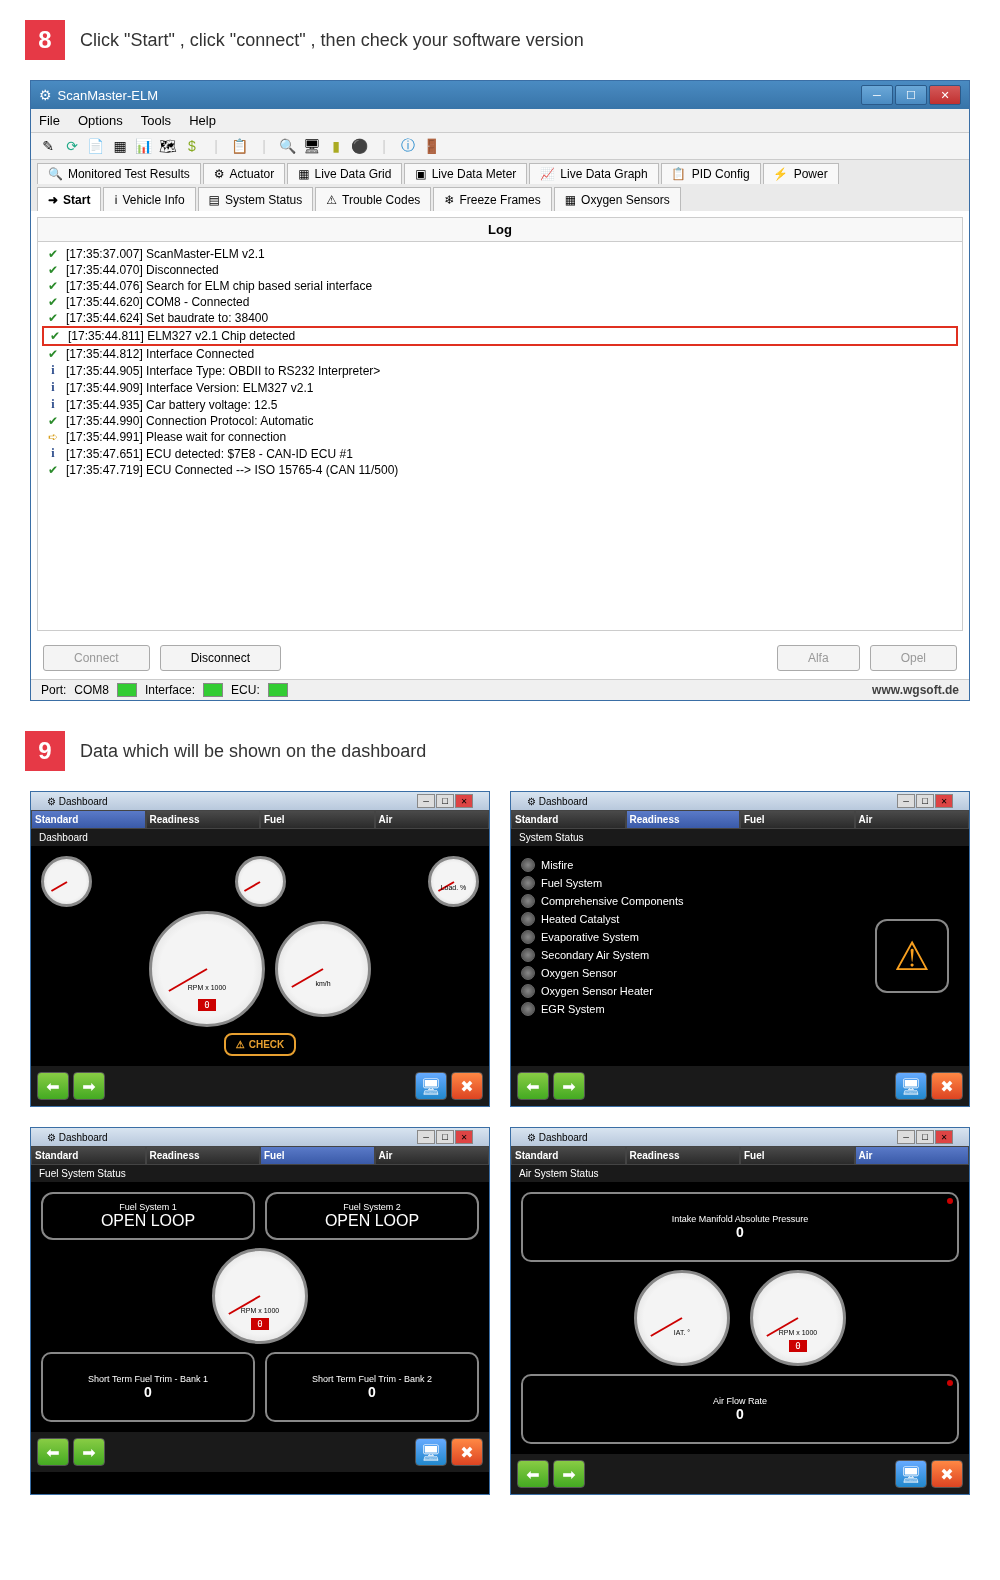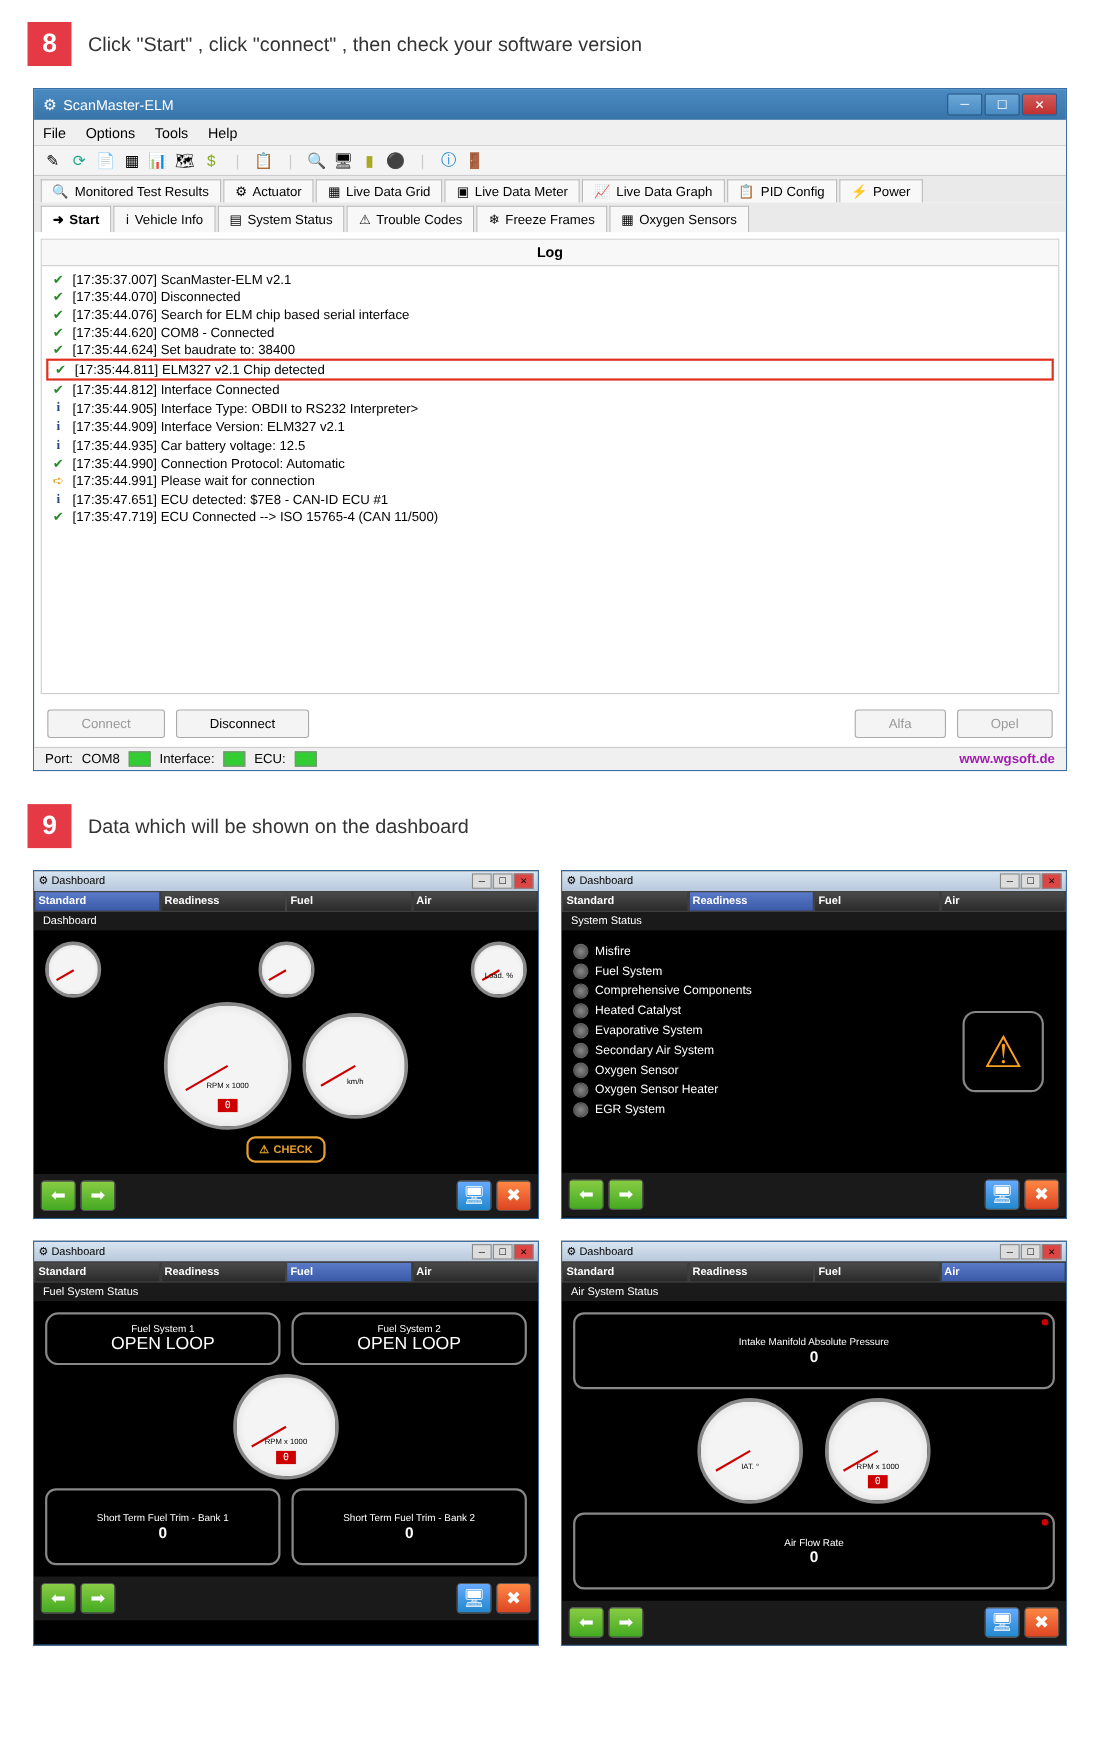--- a/index.html
+++ b/index.html
@@ -29,24 +29,24 @@
 .logicon{width:14px;text-align:center}
 .logicon.ok{color:#2a8a2a}
 .logicon.info{color:#2a4a8a;font-weight:bold;font-family:serif}
 .logicon.wait{color:#d8a020}
 .btnrow{display:flex;justify-content:space-between;padding:8px 12px}
 .btngroup{display:flex;gap:10px}
 .appbtn{border:1px solid #aaa;background:#f4f4f4;padding:5px 30px;border-radius:3px;cursor:pointer;font-size:12px}
 .appbtn.disabled{color:#999}
 .statusbar{display:flex;align-items:center;gap:8px;padding:3px 10px;border-top:1px solid #ccc;background:#f0f0f0;font-size:12px}
 .statusbox{width:18px;height:12px;background:#3c3;border:1px solid #888}
-.statuslink{color:#a21caf;margin-left:auto;font-weight:bold}
+.statuslink{color:#404040;margin-left:auto;font-weight:bold}
 .dashgrid{display:grid;grid-template-columns:1fr 1fr;gap:20px;padding:10px 30px}
 .dashwin{border:1px solid #3a6ea5;background:#000}
-.dashtitle{background:linear-gradient(#d8e4f0,#b8c8dc);padding:2px 4px;display:flex;align-items:center;justify-content:space-between;font-size:10px}
+.dashtitle{background:linear-gradient(#d8e4f0,#b8c8dc);padding:2px 16px;display:flex;align-items:center;justify-content:space-between;font-size:10px}
 .dashwbtns{display:flex;gap:1px}
 .dwbtn{width:16px;height:12px;border:1px solid #888;background:#ddd;font-size:8px;display:flex;align-items:center;justify-content:center}
 .dwbtn.cl{background:#d44}
 .dashtabs{display:flex;background:#2a2a2a}
 .dashtab{flex:1;text-align:left;padding:3px;color:#fff;font-size:10px;font-weight:bold;border:1px solid #444;background:linear-gradient(#4a4a4a,#2a2a2a);cursor:pointer}
 .dashtab.active{background:linear-gradient(#5a7ac8,#3a5aa8)}
 .dashsub{color:#fff;font-size:10px;padding:3px 8px;background:#1a1a1a}
 .dashbody{background:#000;min-height:200px;padding:10px;position:relative}
 .gauges{display:flex;align-items:center;justify-content:center;gap:10px;flex-wrap:wrap}
 .gauge{border-radius:50%;background:radial-gradient(#f4f4f4 60%,#ccc);border:3px solid #888;position:relative;display:flex;align-items:center;justify-content:center}

